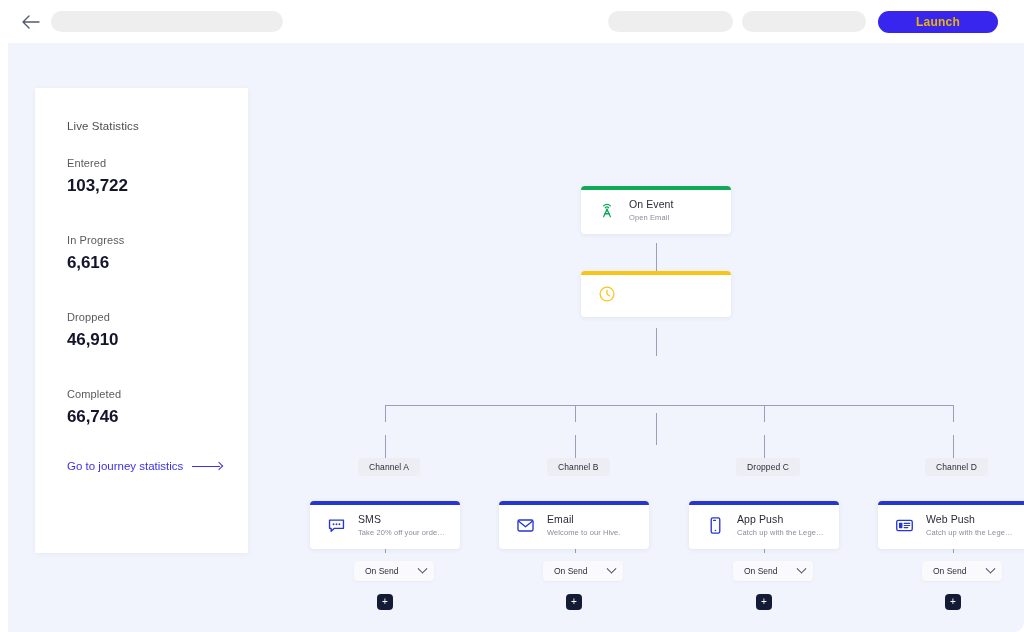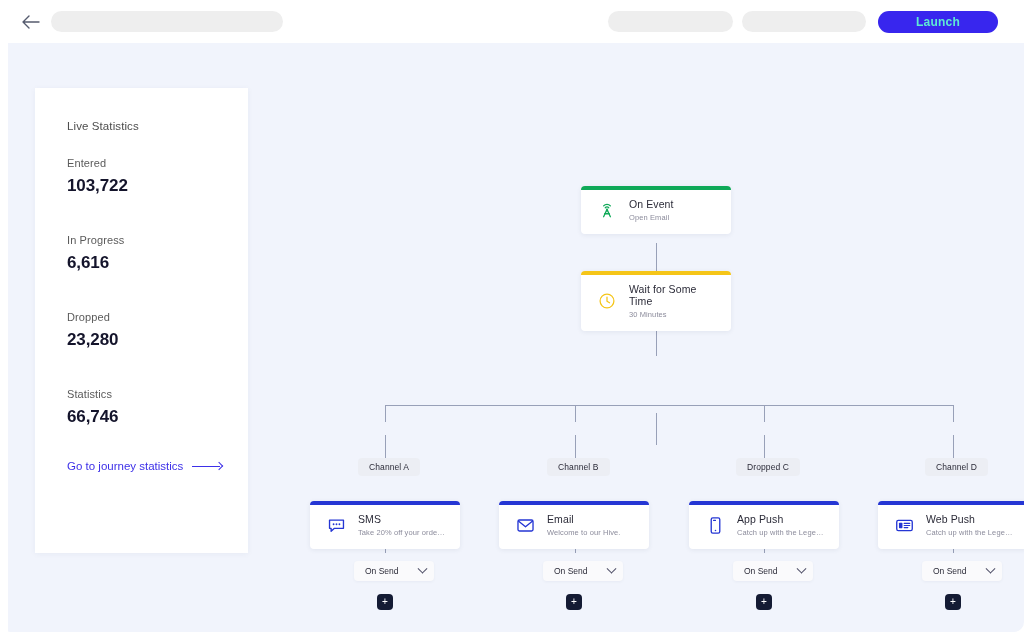--- a/index.html
+++ b/index.html
@@ -36,21 +36,21 @@
     border-radius: 20px;
   }
   .sk-title  { left: 51px;  top: 11px; width: 232px; height: 21px; }
   .sk-two    { left: 608px; top: 11px; width: 125px; height: 21px; }
   .sk-three  { left: 742px; top: 11px; width: 124px; height: 21px; }
   .launch-btn {
     position: absolute; left: 878px; top: 11px;
     width: 120px; height: 22px;
     background: #3826EE;
     border: none; border-radius: 20px;
-    color: #5eead4;
+    color: #eab308;
     font-family: "Liberation Sans", sans-serif;
     font-size: 12px; font-weight: 700;
     letter-spacing: .2px;
     cursor: pointer;
     display: flex; align-items: center; justify-content: center;
   }
 
   
   .canvas {
     position: absolute; left: 8px; top: 43px;
@@ -199,24 +199,24 @@
       <div class="stat-block b1">
         <div class="stat-label">Entered</div>
         <div class="stat-value">103,722</div>
       </div>
       <div class="stat-block b2">
         <div class="stat-label">In Progress</div>
         <div class="stat-value">6,616</div>
       </div>
       <div class="stat-block b3">
         <div class="stat-label">Dropped</div>
-        <div class="stat-value">23,280</div>
+        <div class="stat-value">46,910</div>
       </div>
       <div class="stat-block b4">
-        <div class="stat-label">Statistics</div>
+        <div class="stat-label">Completed</div>
         <div class="stat-value">66,746</div>
       </div>
 
       <div class="journey-link">
         <span>Go to journey statistics</span>
         <span class="arrow"></span>
       </div>
     </div>
 
     <div class="flow">
@@ -267,24 +267,20 @@
 
       <div class="node n-wait">
         <div class="node-accent" style="background:#F5C518;"></div>
         <div class="node-body">
           <span class="node-ico">
             <svg width="18" height="18" viewBox="0 0 24 24" fill="none">
               <circle cx="12" cy="12" r="9.2" stroke="#F5C518" stroke-width="1.7"></circle>
               <path d="M12 7v5.3l3.4 2" stroke="#F5C518" stroke-width="1.7" stroke-linecap="round" stroke-linejoin="round"></path>
             </svg>
           </span>
-          <span class="node-text">
-            <span class="node-title">Wait for Some Time</span>
-            <span class="node-sub">30 Minutes</span>
-          </span>
         </div>
       </div>
 
 
       <div class="chan-pill" style="left:322px; top:415px;">Channel A</div>
       <div class="node chan-card" style="left:274px;">
         <div class="node-accent" style="background:#2536D4;"></div>
         <div class="node-body">
           <span class="node-ico">
             <svg width="19" height="19" viewBox="0 0 24 24" fill="none">

